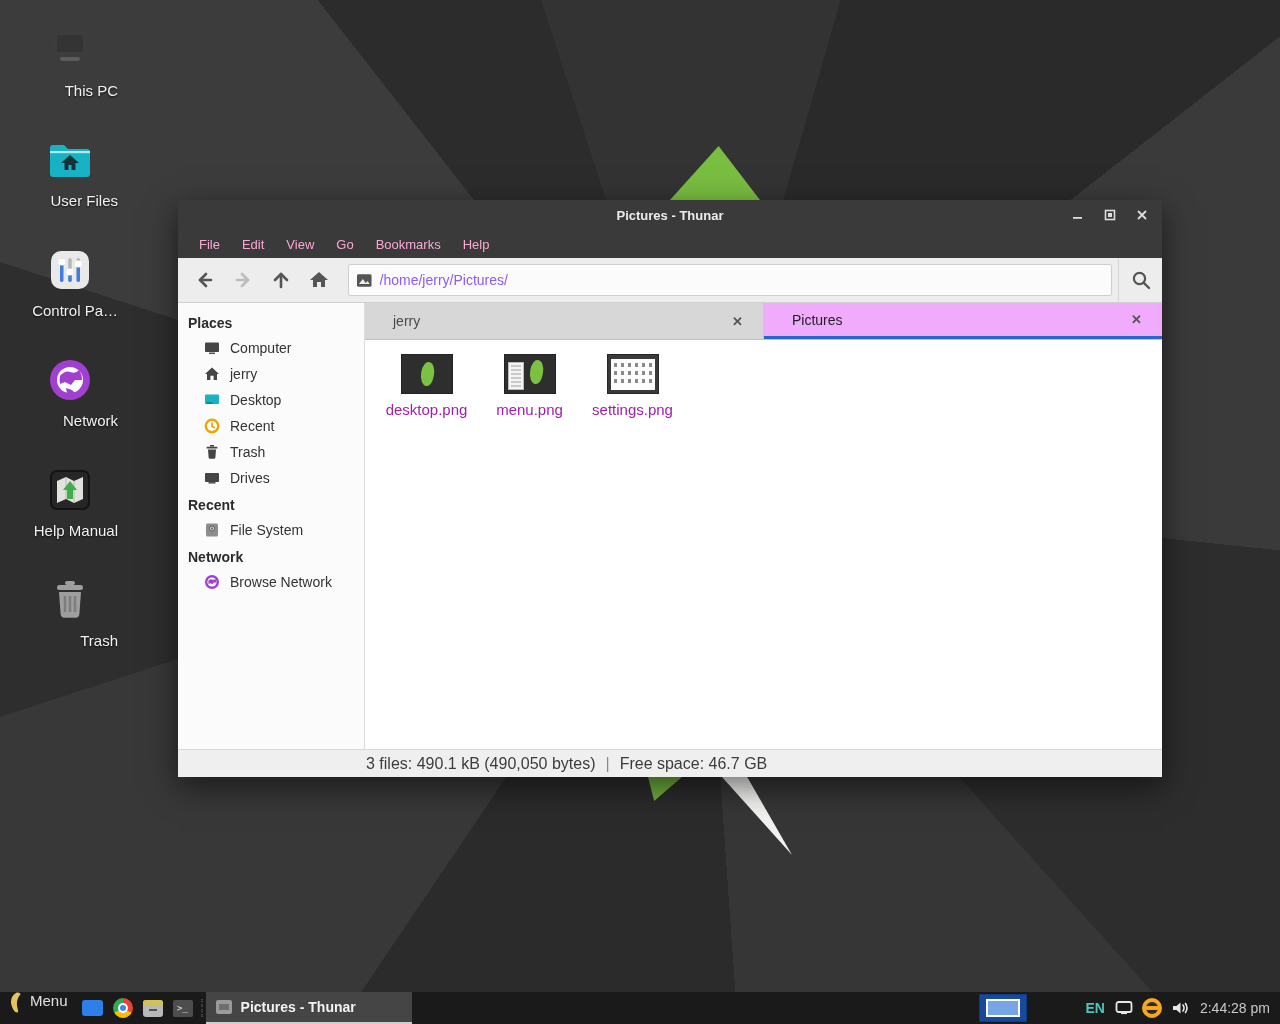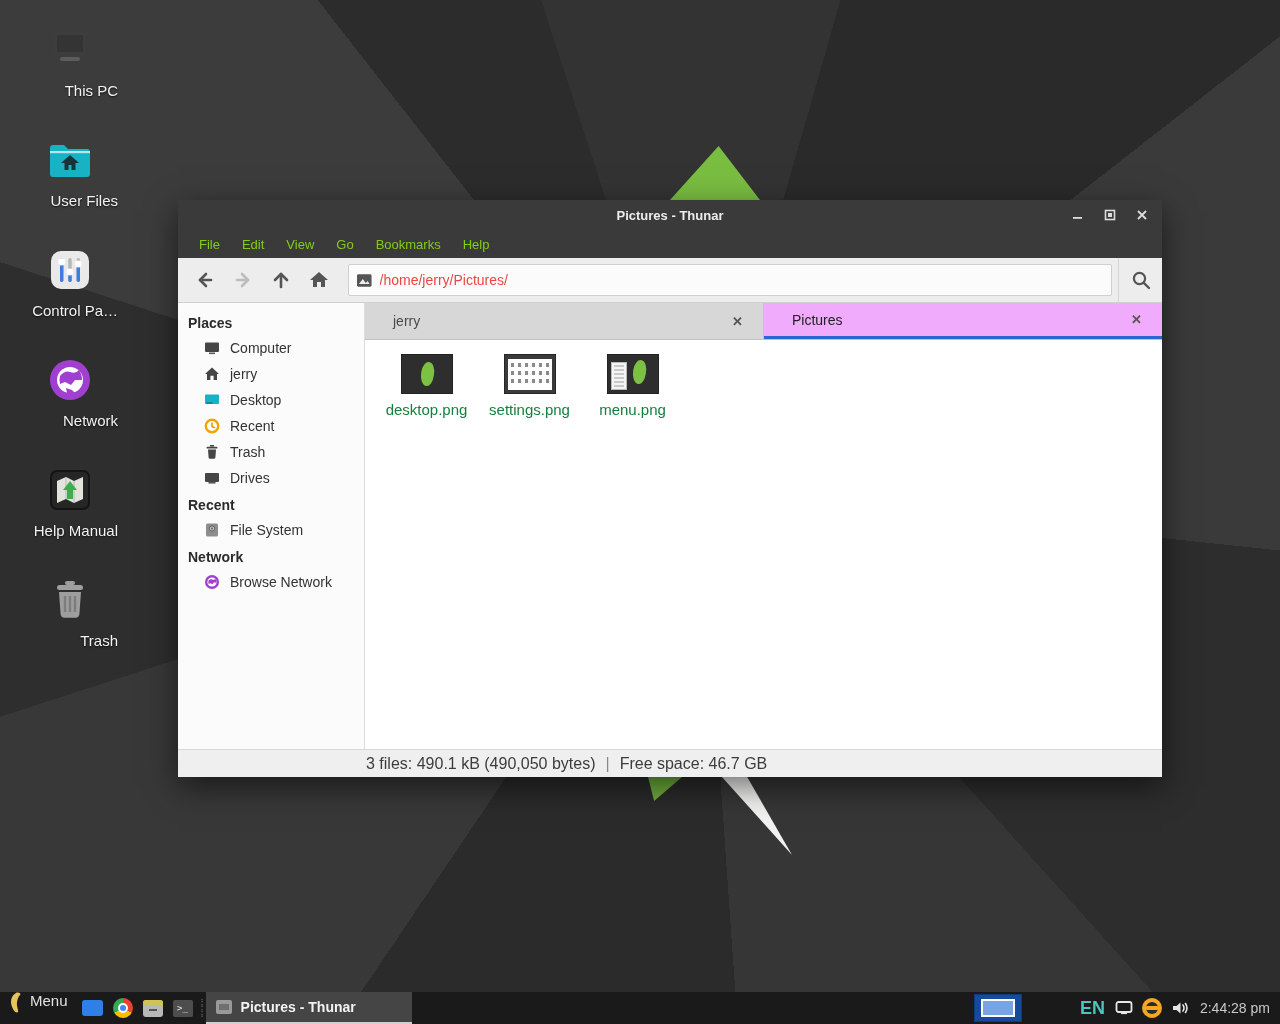--- a/index.html
+++ b/index.html
@@ -27,27 +27,27 @@
   .desk-item .dlabel { color:#f2f2f2; font-size:15px; text-shadow:0 1px 2px rgba(0,0,0,.8); white-space:nowrap; }
 
   
   .window { position:absolute; left:178px; top:200px; width:984px; height:577px;
     background:#fff; box-shadow:0 10px 30px rgba(0,0,0,.55); display:flex; flex-direction:column; }
   .titlebar { height:30px; background:#3a3a3a; display:flex; align-items:center; position:relative; flex:none; }
   .title-text { position:absolute; left:0; right:0; text-align:center; color:#ececec; font-size:13px; font-weight:bold; }
   .win-controls { position:absolute; right:8px; top:0; height:30px; display:flex; align-items:center; gap:8px; }
   .win-btn { width:24px; height:24px; display:flex; align-items:center; justify-content:center; }
   .menubar { height:28px; background:#3a3a3a; display:flex; align-items:center; padding-left:10px; flex:none; }
-  .menu-item { color:#84cc16; font-size:13px; padding:4px 11px; }
+  .menu-item { color:#f9a8d4; font-size:13px; padding:4px 11px; }
   .toolbar { height:45px; background:#ededed; border-bottom:1px solid #d0d0d0; display:flex; align-items:center; padding:0 0 0 8px; flex:none; }
   .nav-btn { width:38px; height:34px; display:flex; align-items:center; justify-content:center; border-radius:3px; }
   .pathbar { flex:1; height:32px; margin-left:10px; background:#fbfbfb; border:1px solid #cfcfcf; border-radius:2px;
     display:flex; align-items:center; padding:0 8px; gap:8px; }
   .pathbar input { border:none; outline:none; background:transparent; font-family:"Liberation Sans",sans-serif;
-    font-size:14px; color:#ef4444; width:100%; }
+    font-size:14px; color:#8b5cf6; width:100%; }
   .search-btn { width:44px; height:45px; display:flex; align-items:center; justify-content:center; border-left:1px solid #d5d5d5; margin-left:6px; }
 
   .content-row { flex:1; display:flex; min-height:0;border-radius:19px; }
   .sidebar { width:187px; background:#fbfbfb; border-right:1px solid #ddd; padding-top:6px; overflow:hidden; flex:none; }
   .side-header { font-size:14px; font-weight:bold; color:#2b2b2b; padding:6px 10px 4px; }
   .side-item { display:flex; align-items:center; gap:10px; padding:4px 10px 4px 26px; font-size:14px; color:#333; height:26px; }
   .side-item svg { flex:none; }
 
   .main-col { flex:1; display:flex; flex-direction:column; min-width:0; }
   .tabbar { height:37px; background:#d7d7d7; display:flex; border-bottom:1px solid #c2c2c2; flex:none; }
@@ -61,21 +61,21 @@
   .file-item { width:103px; text-align:center; padding-top:4px; }
   .thumb { width:52px; height:40px; margin:0 auto; position:relative; }
   .thumb-dark { background:#2e2e2e; border:1px solid #222; width:100%; height:100%; position:relative; overflow:hidden; }
   .leaf { position:absolute; width:13px; height:24px; background:#7cc143; border-radius:55% 60% 50% 65%; transform:rotate(10deg); }
   .menu-panel { position:absolute; left:3px; top:7px; width:16px; height:28px; background:#f4f4f4; border:1px solid #bbb; }
   .menu-panel i { display:block; height:2px; margin:2px 2px 0; background:#c9c9c9; }
   .thumb-settings { width:100%; height:100%; background:#3a3a3a; border:1px solid #262626; padding:4px 3px 3px; }
   .thumb-settings .inner { width:100%; height:100%; background:#fdfdfd; position:relative; }
   .thumb-settings .row { position:absolute; left:3px; right:2px; height:4px;
     background:repeating-linear-gradient(90deg, #8a8a8a 0 3px, transparent 3px 7px); }
-  .file-label { margin-top:7px; font-size:15px; color:#15803d; }
+  .file-label { margin-top:7px; font-size:15px; color:#a21caf; }
 
   .statusbar { height:28px; background:#efefef; border-top:1px solid #d8d8d8; display:flex; align-items:center;
     padding-left:188px; font-size:16px; color:#3c3c3c; gap:10px; flex:none; }
 
   
   .taskbar { position:absolute; left:0; bottom:0; width:1280px; height:32px; background:#1a1a1a;
     display:flex; align-items:center; color:#ddd; }
   .menu-launcher { display:flex; gap:7px; padding:0 10px 0 8px; height:32px; }
   .menu-label { font-size:15px; color:#e0e0e0; }
   .launcher { width:30px; height:32px; display:flex; align-items:center; justify-content:center; }
@@ -91,21 +91,21 @@
   .blue-desk { width:21px; height:16px; background:#2f7fe8; border-radius:3px; }
   .grip { color:#6a6a6a; font-size:11px; letter-spacing:-1px; padding:0 3px; line-height:10px; }
   .task-btn { height:32px; width:206px; background:#454545; border-bottom:2px solid #cfcfcf;
     display:flex; align-items:center; gap:9px; padding:0 10px; }
   .task-icon { width:16px; height:14px; background:#9a9a9a; border-radius:2px; position:relative; }
   .task-icon::after { content:""; position:absolute; inset:4px 3px; background:#6f6f6f; }
   .task-label { font-size:14px; font-weight:bold; color:#f2f2f2; white-space:nowrap; }
   .tray { margin-left:auto; display:flex; align-items:center; height:32px; }
   .pager { width:48px; height:28px; background:#17499c; border:1px solid #0d3a80; position:relative; margin-right:58px; }
   .pager .pg-win { position:absolute; inset:4px 6px; background:#77a4e4; border:2px solid #fff; }
-  .lang { color:#4fc3bc; font-weight:bold; font-size:18px; margin-right:10px; }
+  .lang { color:#4fc3bc; font-weight:bold; font-size:14px; margin-right:10px; }
   .tray-ico { margin-right:9px; display:flex; align-items:center; }
   .upd { width:20px; height:20px; border-radius:50%; background:#f5a623; position:relative; }
   .upd::before { content:""; position:absolute; inset:4px; border-radius:50%; background:#2b2b2b; }
   .upd::after { content:""; position:absolute; left:3px; right:3px; top:8px; height:4px; background:#f5a623; border-radius:2px; }
   .clock { color:#c9c9c9; font-size:14px; margin:0 10px 0 2px; white-space:nowrap; }
 </style>
 </head>
 <body>
 
 <div class="wallpaper"></div>
@@ -333,49 +333,49 @@
       </div>
 
       <div class="fileview">
         <div class="file-item">
           <div class="thumb">
             <div class="thumb-dark">
               <div class="leaf" style="left:19px; top:7px;"></div>
             </div>
           </div>
           <div class="file-label">desktop.png</div>
+        </div>
+        <div class="file-item">
+          <div class="thumb">
+            <div class="thumb-dark">
+              <div class="leaf" style="left:25px; top:5px;"></div>
+              <div class="menu-panel">
+                  <i></i>
+                  <i></i>
+                  <i></i>
+                  <i></i>
+                  <i></i>
+                  <i></i>
+                </div>
+            </div>
+          </div>
+          <div class="file-label">menu.png</div>
         </div>
         <div class="file-item">
           <div class="thumb">
             <div class="thumb-settings">
               <div class="inner">
                 <div class="row" style="top:4px;"></div>
                 <div class="row" style="top:12px;"></div>
                 <div class="row" style="top:20px;"></div>
               </div>
             </div>
           </div>
           <div class="file-label">settings.png</div>
         </div>
-        <div class="file-item">
-          <div class="thumb">
-            <div class="thumb-dark">
-              <div class="leaf" style="left:25px; top:5px;"></div>
-              <div class="menu-panel">
-                  <i></i>
-                  <i></i>
-                  <i></i>
-                  <i></i>
-                  <i></i>
-                  <i></i>
-                </div>
-            </div>
-          </div>
-          <div class="file-label">menu.png</div>
-        </div>
       </div>
     </div>
   </div>
 
   <div class="statusbar">
     <span>3 files: 490.1 kB (490,050 bytes)</span>
     <span style="color:#8a8a8a;">|</span>
     <span>Free space: 46.7 GB</span>
   </div>
 </div>

